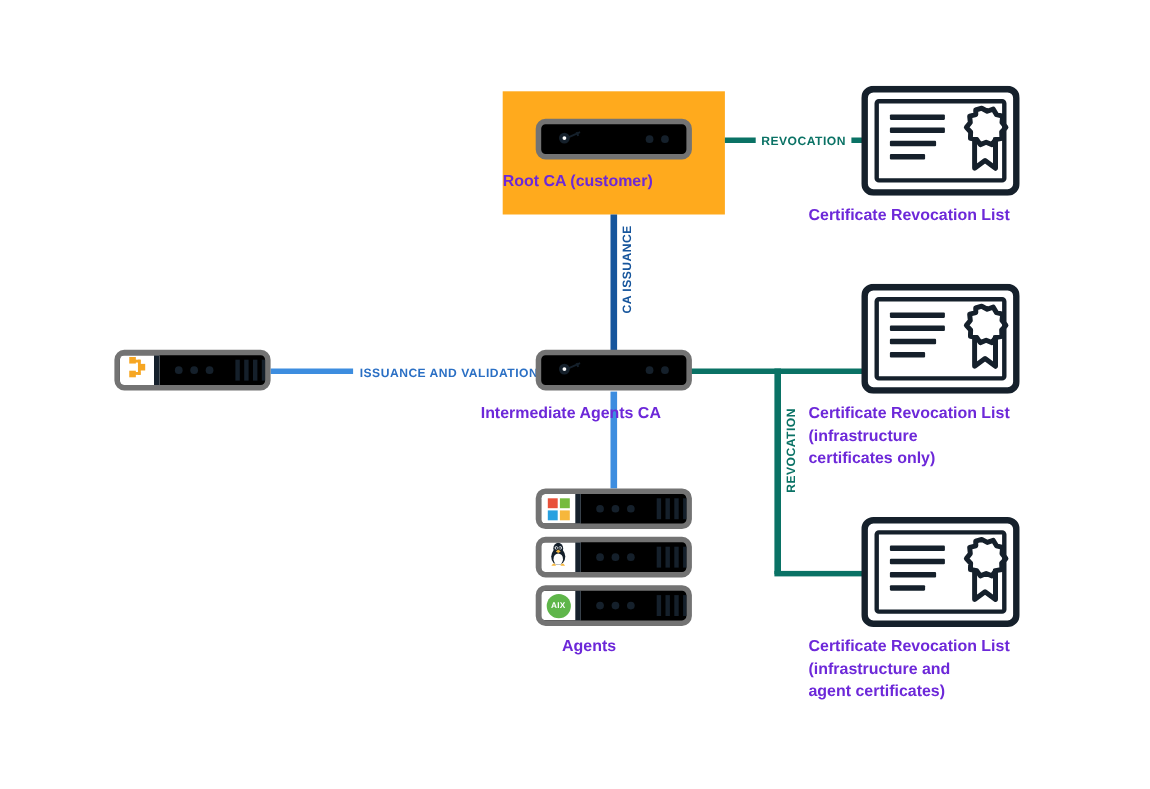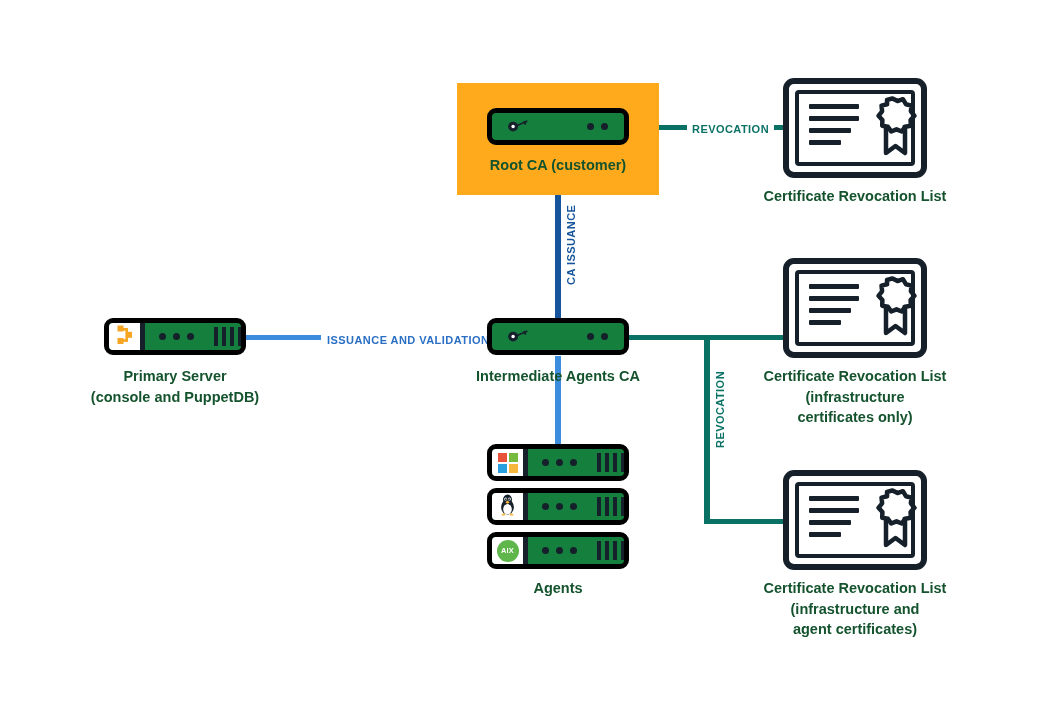--- a/index.html
+++ b/index.html
@@ -49,22 +49,22 @@
   
   .highlight-box {
     position: absolute;
     background: #ffaa1d;
   }
 
   
   .node {
     position: absolute;
     box-sizing: border-box;
-    background: #15803d;
-    border: 5px solid #000000;
+    background: #000000;
+    border: 5px solid #737373;
     border-radius: 9px;
     display: flex;
     align-items: stretch;
     overflow: hidden;
   }
   .node-badge {
     width: 36px;
     flex: 0 0 36px;
     border-right: 5px solid #15202b;
     display: flex;
@@ -106,24 +106,23 @@
   }
   
   .node-ca .node-body {
     justify-content: space-between;
     padding: 0 16px;
   }
 
   
   .caption {
     position: absolute;
-    text-align: center;
     font-size: 14.5px;
     font-weight: bold;
-    color: #14532d;
+    color: #6d28d9;
     line-height: 1.42;
     white-space: pre-line;
   }
 
   
   .cert {
     position: absolute;
   }
 
   
@@ -244,22 +243,20 @@
           <i></i>
       </span>
       <span class="bars">
         <i></i>
           <i></i>
           <i></i>
           <i></i>
       </span>
     </div>
   </div>
-  <div class="caption" style="left:45px; top:366px; width:260px;">Primary Server
-(console and PuppetDB)</div>
 
   <div class="node" style="left:487px; top:444px; width:142px; height:37px;">
     <div class="node-badge">
       <span class="win-logo">
         <i class="win-tl"></i>
           <i class="win-tr"></i>
         <i class="win-bl"></i>
           <i class="win-br"></i>
       </span>
     </div>
@@ -322,21 +319,21 @@
       </span>
       <span class="bars">
         <i></i>
           <i></i>
           <i></i>
           <i></i>
       </span>
     </div>
   </div>
 
-  <div class="caption" style="left:487px; top:578px; width:142px;">Agents</div>
+  <div class="caption" style="left:511px; top:578px; width:142px;">Agents</div>
 
   <div class="cert" style="left:783px; top:78px; width:144px; height:100px;">
     <svg width="144" height="100" viewBox="0 0 144 100">
       <rect x="3" y="3" width="138" height="94" rx="8" fill="none" stroke="#15202b" stroke-width="6"></rect>
       <rect x="14" y="14" width="116" height="72" rx="2" fill="none" stroke="#15202b" stroke-width="4"></rect>
       <g fill="#15202b">
         <rect x="26" y="26" width="50" height="5" rx="1"></rect>
         <rect x="26" y="38" width="50" height="5" rx="1"></rect>
         <rect x="26" y="50" width="42" height="5" rx="1"></rect>
         <rect x="26" y="62" width="32" height="5" rx="1"></rect>

